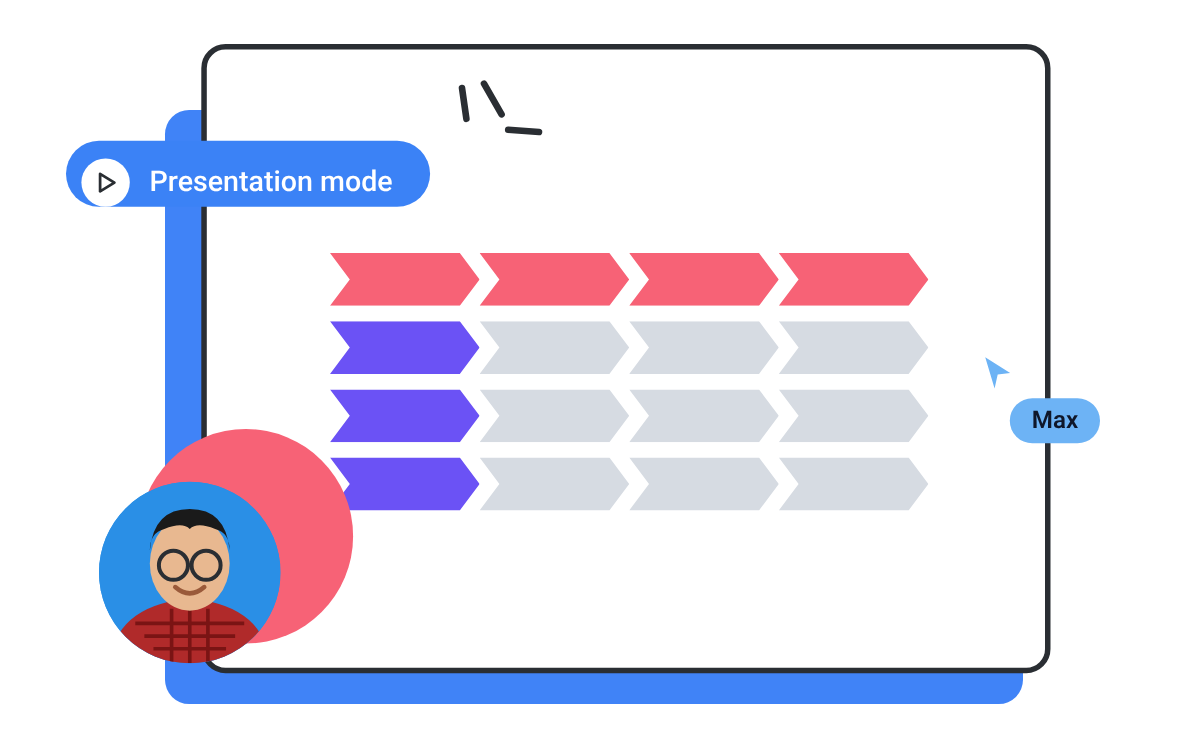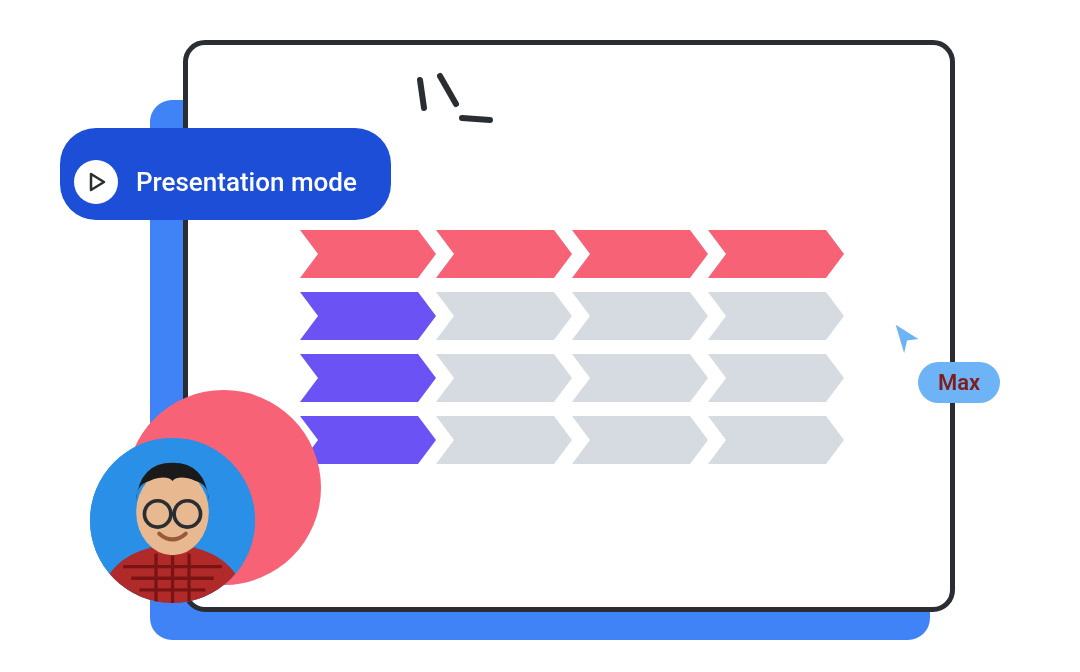--- a/index.html
+++ b/index.html
@@ -33,23 +33,23 @@
     background: #ffffff;
     border: 5px solid #2a2e33;
     border-radius: 22px;
   }
 
   
   .pill {
     position: absolute;
     left: 60px;
     top: 128px;
-    height: 92px;
+    height: 60px;
     padding: 16px 34px 0 14px;
-    background: #1d4ed8;
+    background: #3b82f6;
     color: #fff;
     border-radius: 36px;
     display: flex;
     align-items: center;
     gap: 18px;
     font-size: 26px;
     font-weight: 500;
   }
   .play-badge {
     width: 44px; height: 44px;
@@ -86,21 +86,21 @@
   .cursor-wrap {
     position: absolute;
     left: 890px;
     top: 322px;
   }
   .cursor-tag {
     position: absolute;
     left: 918px;
     top: 362px;
     background: #6db3f5;
-    color: #7f1d1d;
+    color: #0f172a;
     font-weight: 600;
     font-size: 22px;
     padding: 8px 20px;
     border-radius: 22px;
   }
 
   
   .avatar-wrap {
     position: absolute;
     left: 90px;

